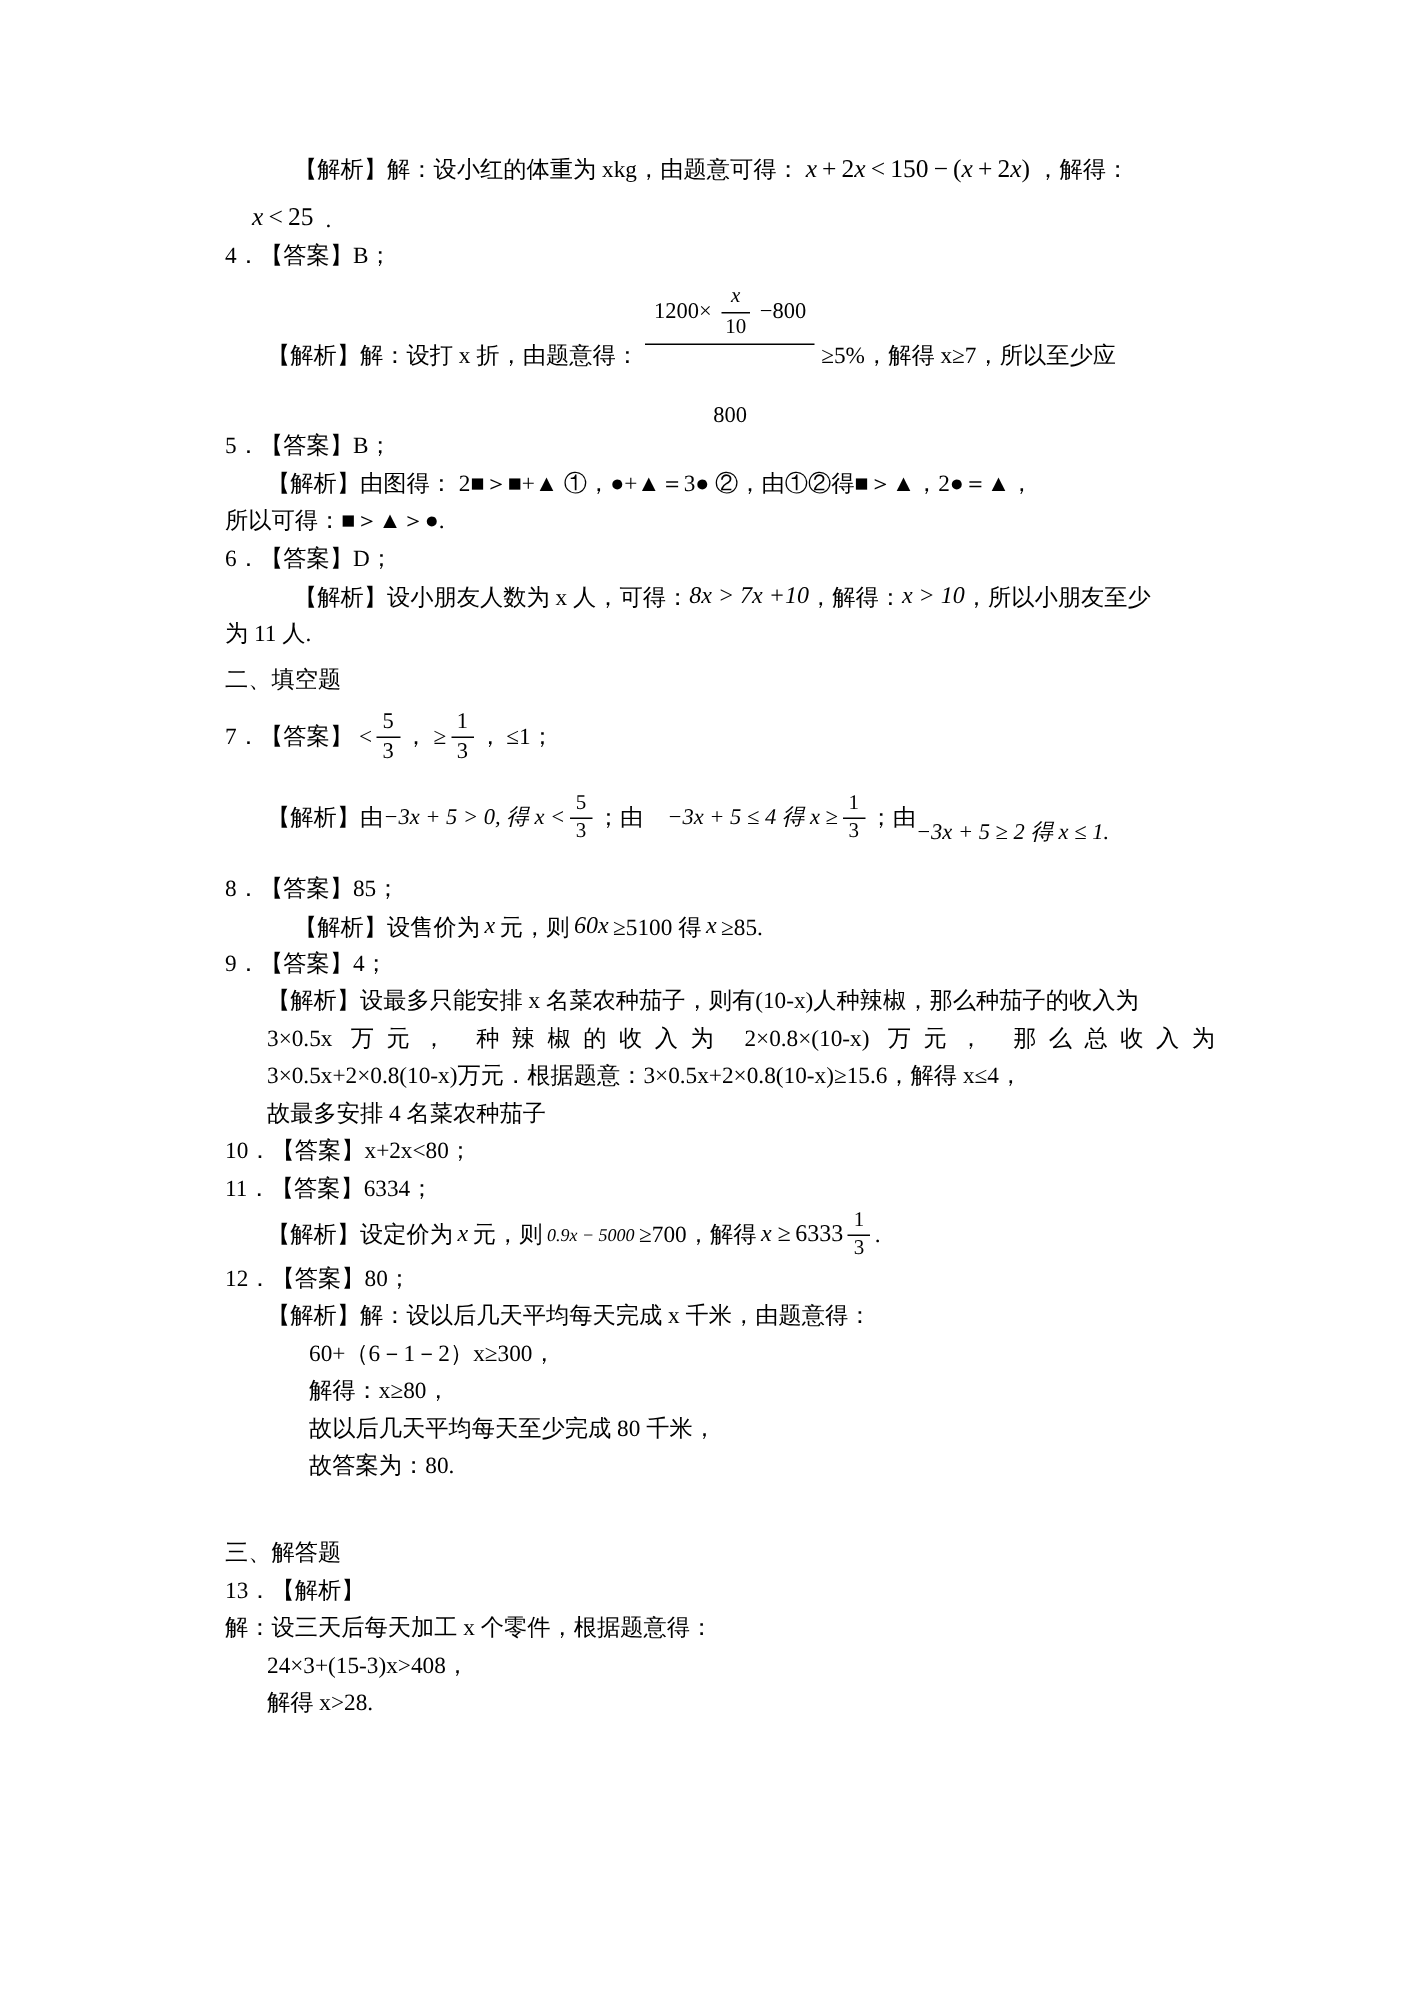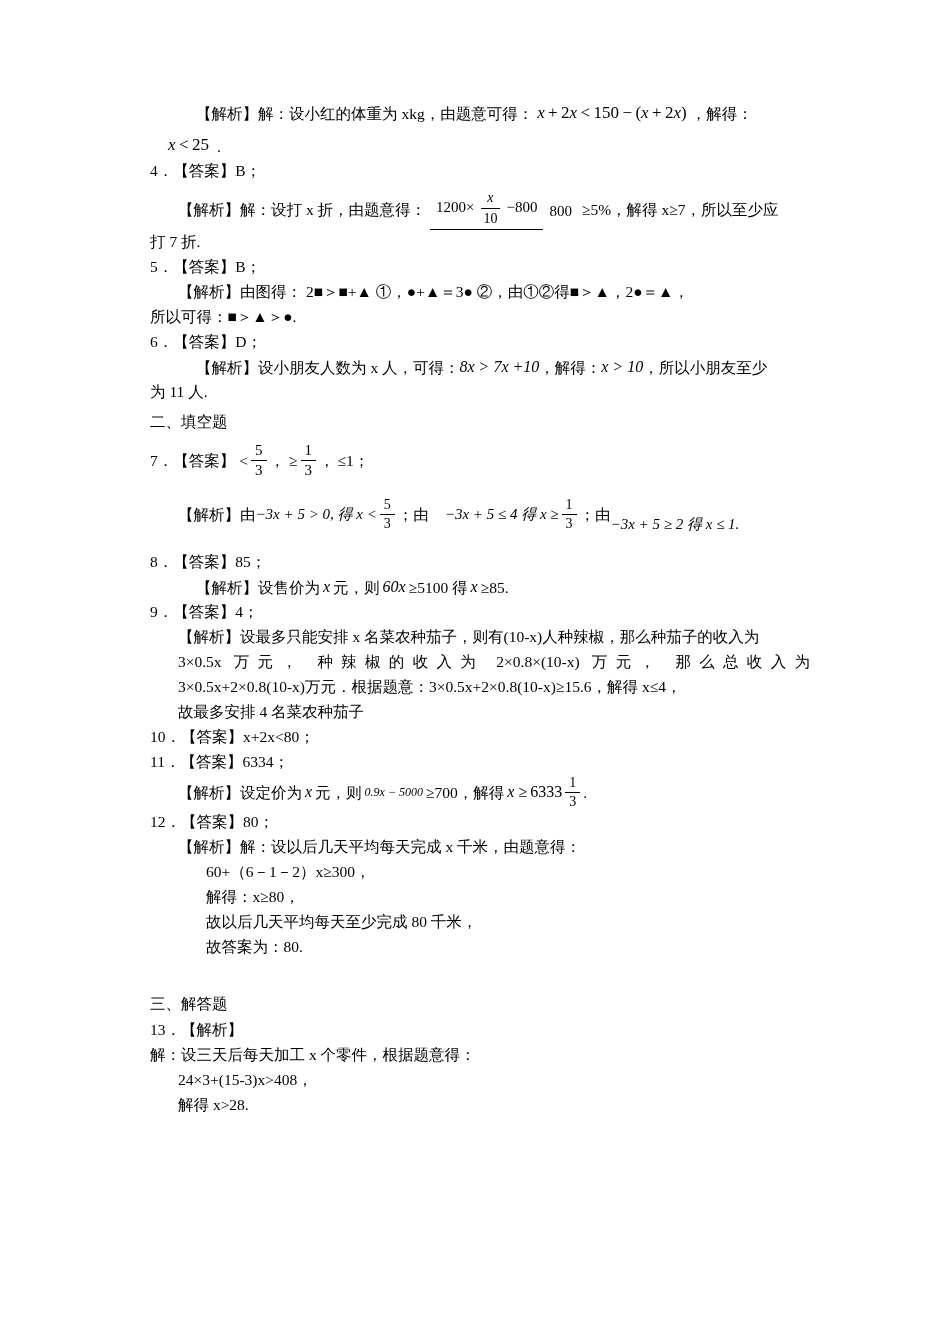--- a/index.html
+++ b/index.html
@@ -73,26 +73,27 @@
     border-bottom: 1.1px solid #000;
     padding: 0 4px 1px 4px;
     display: block;
   }
   .frac .den {
     padding: 1px 4px 0 4px;
     display: block;
   }
   .bigfrac {
     display: inline-flex;
-    flex-direction: row;
+    flex-direction: column;
     align-items: center;
     vertical-align: middle;
     margin: 0 4px;
     font-size: 15px;
     line-height: 1.2;
+    gap: 36px;
   }
   .bigfrac .num {
     border-bottom: 1.2px solid #000;
     padding: 0 6px 2px 6px;
   }
   .bigfrac .den {
     padding: 2px 6px 0 6px;
   }
   .mixed {
     display: inline-flex;
@@ -138,21 +139,20 @@
           <span>1200×</span><span class="frac">
               <span class="num math">x</span>
               <span class="den">10</span>
             </span><span>−800</span>
         </span>
         <span class="den">800</span>
       </span>
       <span>≥5%</span>
       <span>，解得 x≥7，所以至少应</span>
     </div>
-    <div class="line">打 7 折.</div>
 
     <div class="line">5．【答案】B；</div>
     <div class="line ind-para">【解析】由图得：  2■＞■+▲  ①，●+▲＝3●   ②，由①②得■＞▲，2●＝▲，</div>
     <div class="line">所以可得：■＞▲＞●.</div>
 
     <div class="line">6．【答案】D；</div>
 
     <div class="row ind-para">
       <span>【解析】设小朋友人数为 x 人，可得：</span>
       <span class="math" style="font-size:16px;">8x &gt; 7x +10</span>

